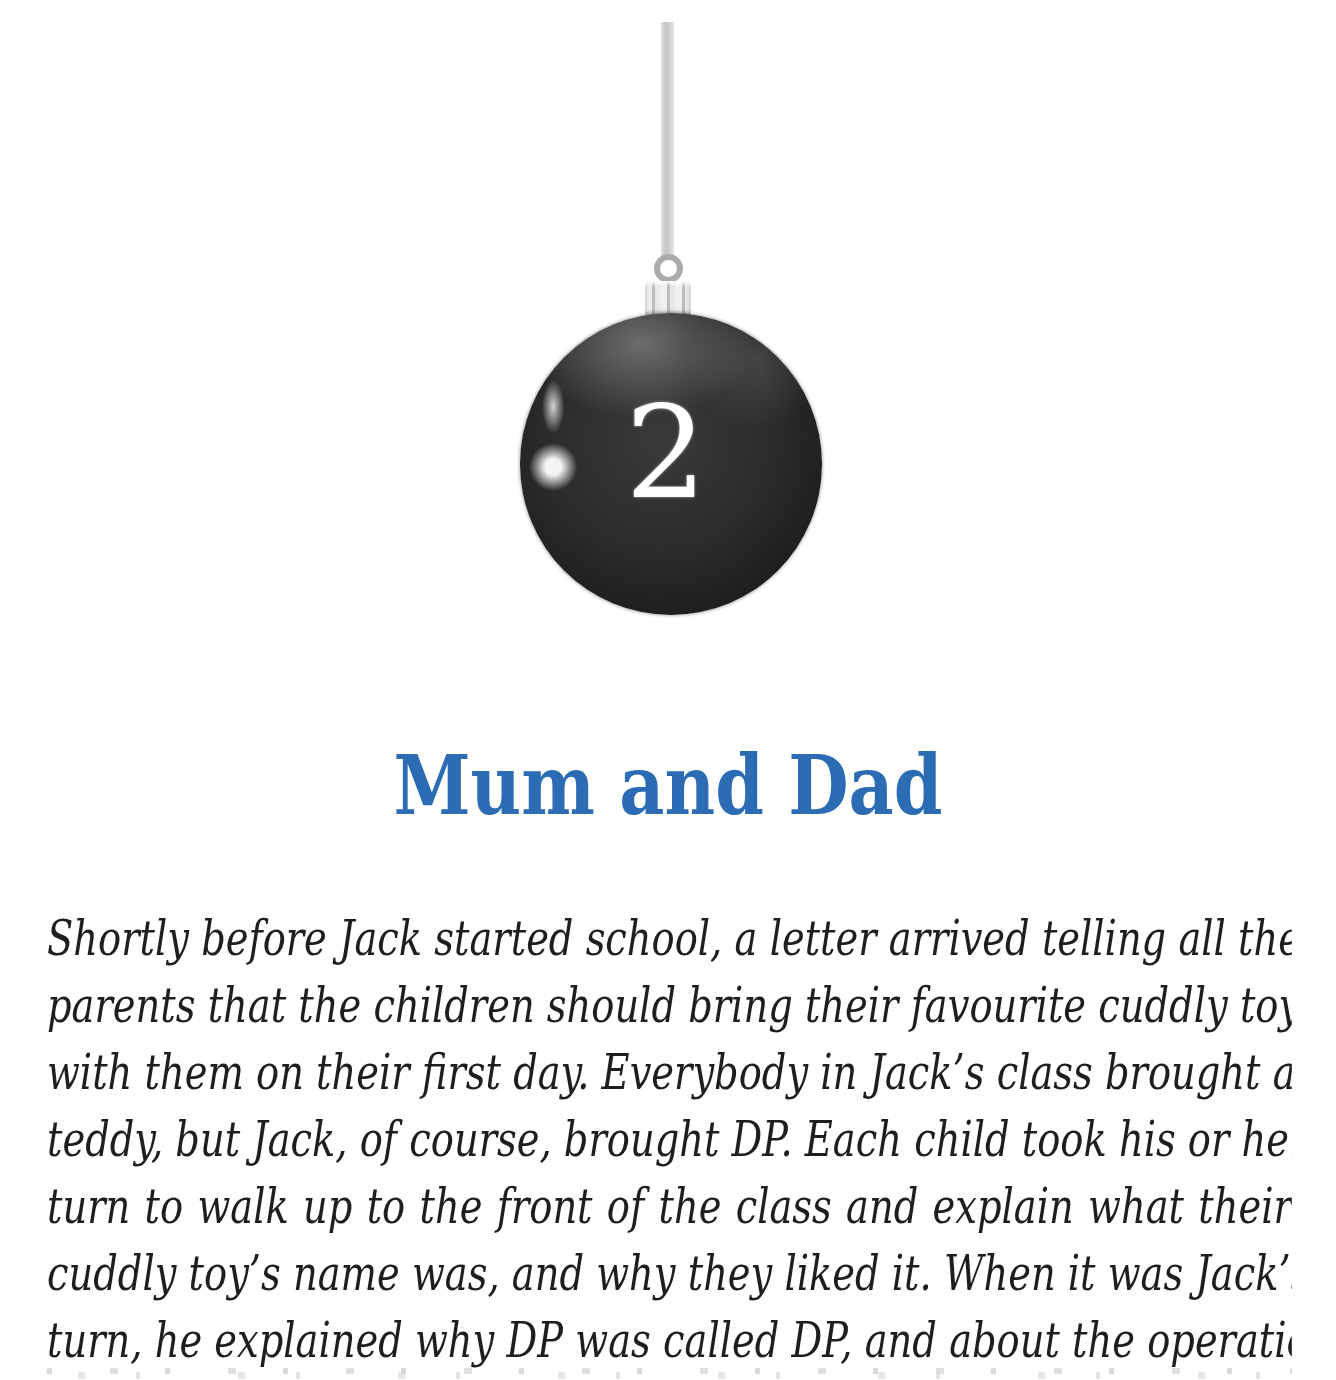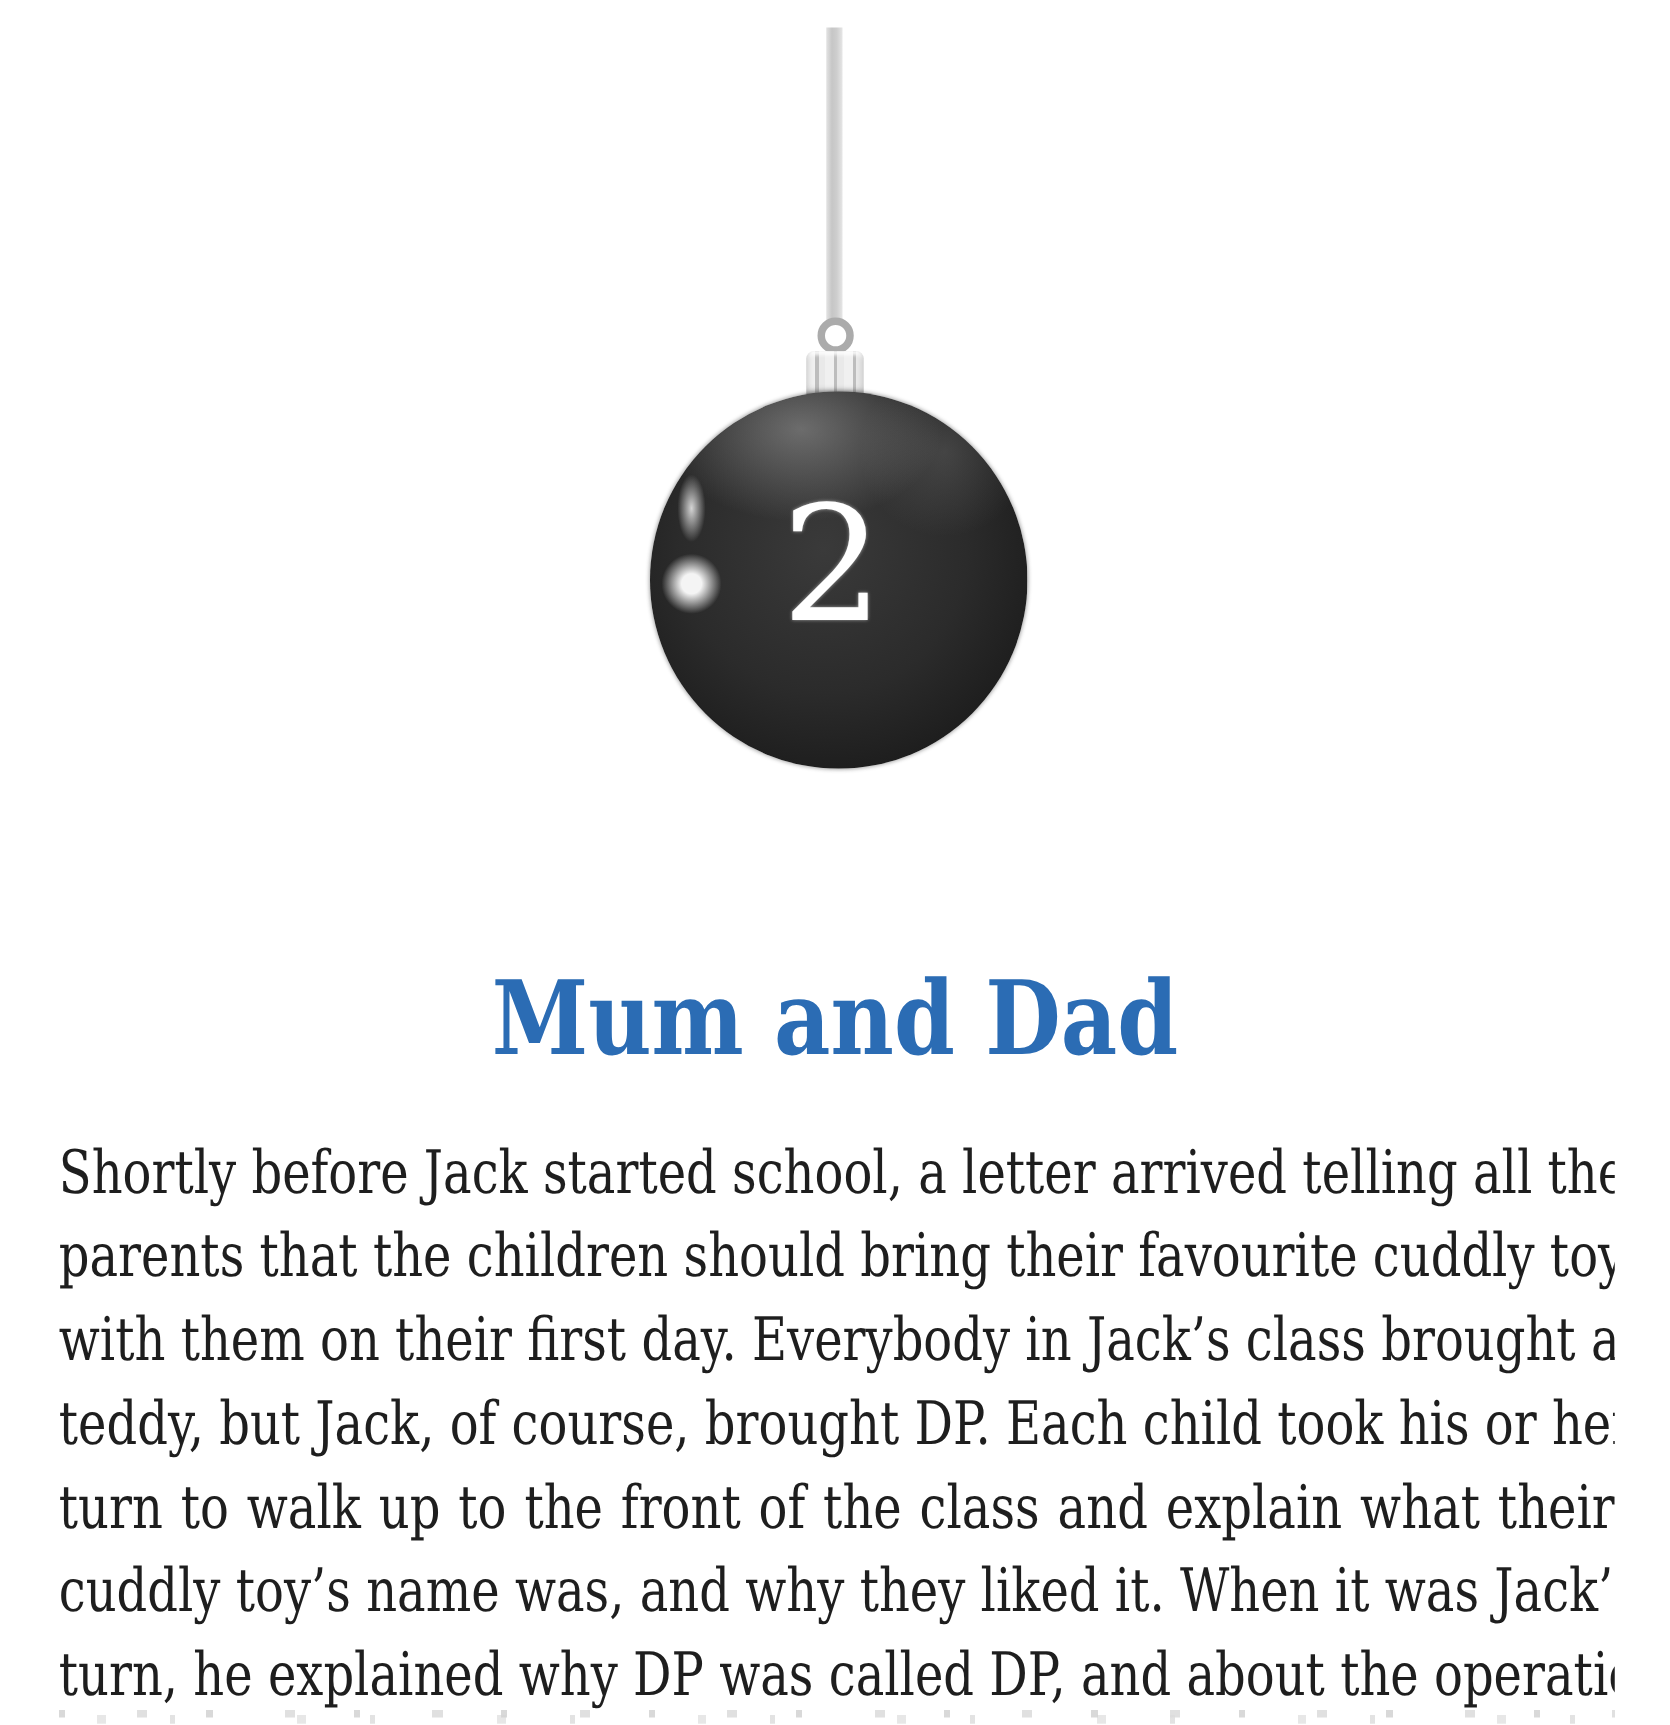--- a/index.html
+++ b/index.html
@@ -89,40 +89,40 @@
     text-shadow: 0 0 3px rgba(255,255,255,0.55);
   }
 
   
   .chapter-title-row {
     position: absolute;
     left: 0;
     top: 742px;
     width: 100%;
     text-align: center;
-    margin-top: 30px;
   }
   .chapter-title {
     display: inline-block;
     transform: scaleX(0.85);
     transform-origin: center;
     font-family: "DejaVu Serif", serif;
     font-weight: bold;
     font-size: 82px;
     line-height: 1.05;
     color: #2b6cb4;
     white-space: nowrap;
   }
 
   
   .paragraph {
     position: absolute;
     left: 47px;
     top: 905px;
     width: 1245px;
+    font-style: italic;
   }
   .text-line {
     width: 1556px;
     height: 67px;
     line-height: 67px;
     transform: scaleX(0.8);
     transform-origin: top left;
     font-family: "DejaVu Serif", serif;
     font-size: 48px;
     color: #1e1e1e;

